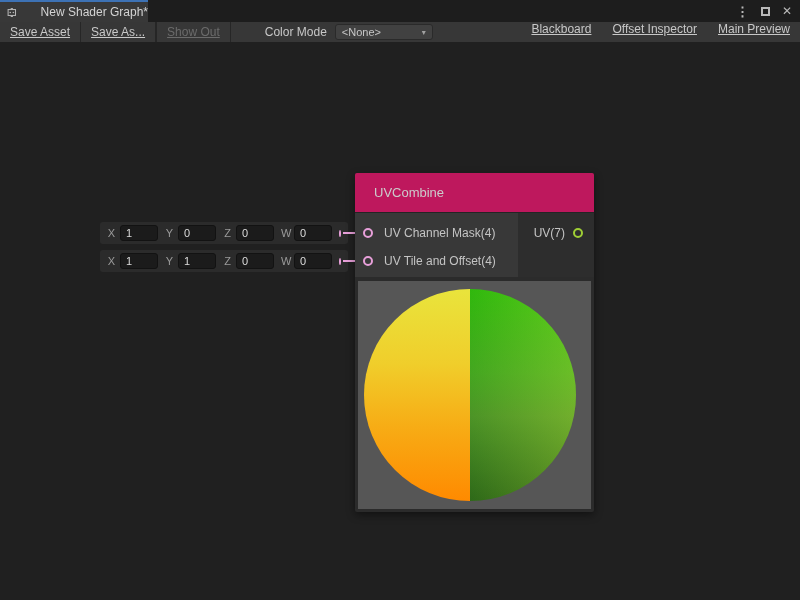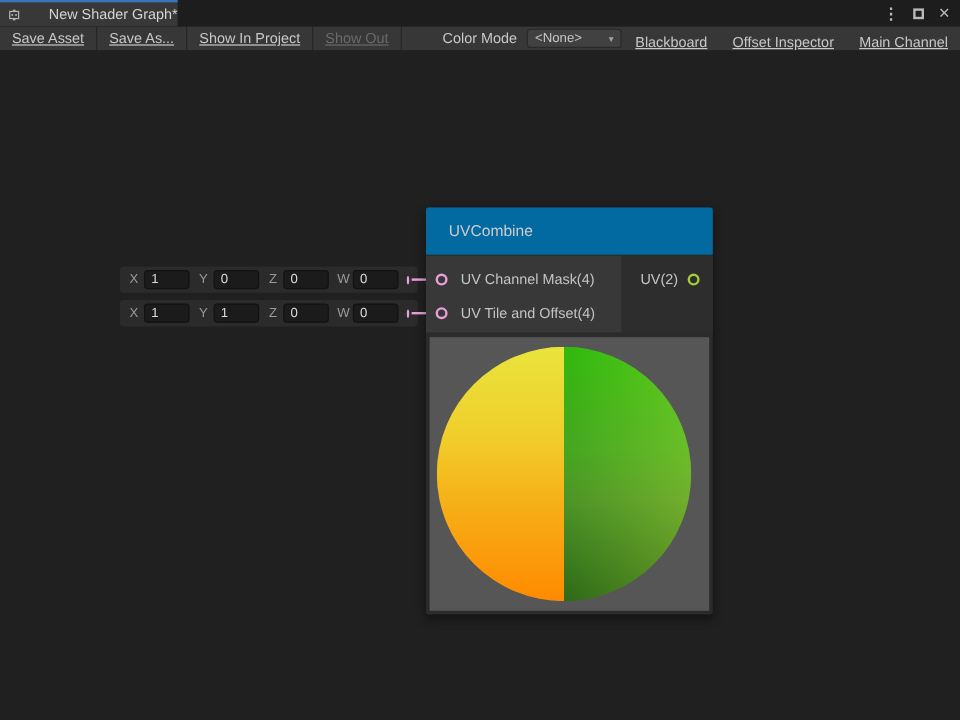--- a/index.html
+++ b/index.html
@@ -24,21 +24,21 @@
   .tb-btn { display:flex; align-items:center; padding:0 10px; white-space:nowrap; cursor:default;text-decoration:underline; }
   .tb-btn.disabled { color:#6b6b6b; }
   .tb-div { width:1px; background:#262626; margin:0; flex:0 0 auto; }
   .tb-spacer { width:30px; flex:0 0 auto; }
   .colormode-label { display:flex; align-items:center; padding:0 8px 0 4px; white-space:nowrap; }
   .dropdown { width:98px; height:16px; margin:2px 0; align-self:center; background:#414141;
     border:1px solid #2a2a2a; border-radius:3px; display:flex; align-items:center;
     padding:0 6px; color:#c6c6c6; font-size:11px; cursor:default;justify-content:center; }
   .dropdown-value { flex:1; white-space:nowrap; }
   .dropdown-arrow { font-size:8px; color:#a2a2a2; }
-  .tb-right { margin-left:auto; display:flex; align-items:flex-end; }
+  .tb-right { margin-left:auto; display:flex; align-items:flex-start; }
 
   
   .graph { position:relative; flex:1; background:#202020; overflow:hidden; }
 
   
   .vec-row { position:absolute; left:100px; width:248px; height:22px; background:#2b2b2b;
     border-radius:3px; display:flex; align-items:center; padding:0 7px; gap:7px; }
   .vec-row.r0 { top:180px; } .vec-row.r1 { top:208px; }
   .vec-field { display:flex; align-items:center; gap:4px; }
   .vec-label { font-size:11px; color:#9a9a9a; width:9px; text-align:center; }
@@ -48,21 +48,21 @@
     background:var(--vector4-port,#e79fd9); }
 
   
   .edge { position:absolute; height:2px; background:var(--vector4-port,#e79fd9); }
   .edge.e0 { left:343px; top:190px; width:22px; }
   .edge.e1 { left:343px; top:218px; width:22px; }
 
   
   .node { position:absolute; left:355px; top:131px; width:239px; background:#2b2b2b;
     border-radius:2px; box-shadow:0 3px 9px rgba(0,0,0,0.45); }
-  .node-header { height:40px; background:#0369a1; border-bottom:1px solid #242424;
+  .node-header { height:40px; background:#be185d; border-bottom:1px solid #242424;
     display:flex; align-items:center; padding-left:19px; border-radius:2px 2px 0 0; }
   .node-title { font-size:13px; color:#cccccc; }
   .node-body { display:flex; height:64px; }
   .node-inputs { flex:1; background:#383838; padding-top:6px; }
   .node-output { width:76px; background:#2d2d2d; padding-top:6px; }
   .port-row { height:28px; display:flex; align-items:center; padding-left:8px; }
   .port-row .port-label { font-size:12px; color:#c4c4c4; margin-left:11px; white-space:nowrap; }
   .port-circle { width:10px; height:10px; border-radius:50%; flex:0 0 auto; }
   .port-circle.pink { border:2px solid var(--vector4-port,#e79fd9); background:transparent; }
   .port-circle.green { border:2px solid var(--vector2-port,#9fce35); background:transparent; }
@@ -102,37 +102,36 @@
       <span class="wc wc-max"></span>
       <span class="wc wc-close">✕</span>
     </div>
   </div>
 
   <div class="toolbar">
     <div class="tb-btn">Save Asset</div>
     <div class="tb-div"></div>
     <div class="tb-btn">Save As...</div>
     <div class="tb-div"></div>
-    <div class="tb-btn">Show In Project</div>
     <div class="tb-div"></div>
     <div class="tb-btn disabled">Show Out</div>
     <div class="tb-div"></div>
     <div class="tb-spacer"></div>
     <div class="colormode-label">Color Mode</div>
     <div class="dropdown">
       <span class="dropdown-value">&lt;None&gt;</span>
       <span class="dropdown-arrow">▾</span>
     </div>
     <div class="tb-right">
       <div class="tb-div"></div>
       <div class="tb-btn">Blackboard</div>
       <div class="tb-div"></div>
       <div class="tb-btn">Offset Inspector</div>
       <div class="tb-div"></div>
-      <div class="tb-btn">Main Channel</div>
+      <div class="tb-btn">Main Preview</div>
     </div>
   </div>
 
   <div class="graph">
 
     <div class="vec-row r0">
       <span class="vec-field">
         <span class="vec-label">X</span>
         <span class="vec-box">1</span>
       </span>
@@ -184,21 +183,21 @@
             <span class="port-circle pink"></span>
             <span class="port-label">UV Channel Mask(4)</span>
           </div>
           <div class="port-row">
             <span class="port-circle pink"></span>
             <span class="port-label">UV Tile and Offset(4)</span>
           </div>
         </div>
         <div class="node-output">
           <div class="port-row out-row">
-            <span class="port-label">UV(2)</span>
+            <span class="port-label">UV(7)</span>
             <span class="port-circle green"></span>
           </div>
         </div>
       </div>
       <div class="node-preview">
         <div class="sphere">
           <div class="sphere-half sphere-left"></div>
           <div class="sphere-half sphere-right"></div>
         </div>
       </div>

